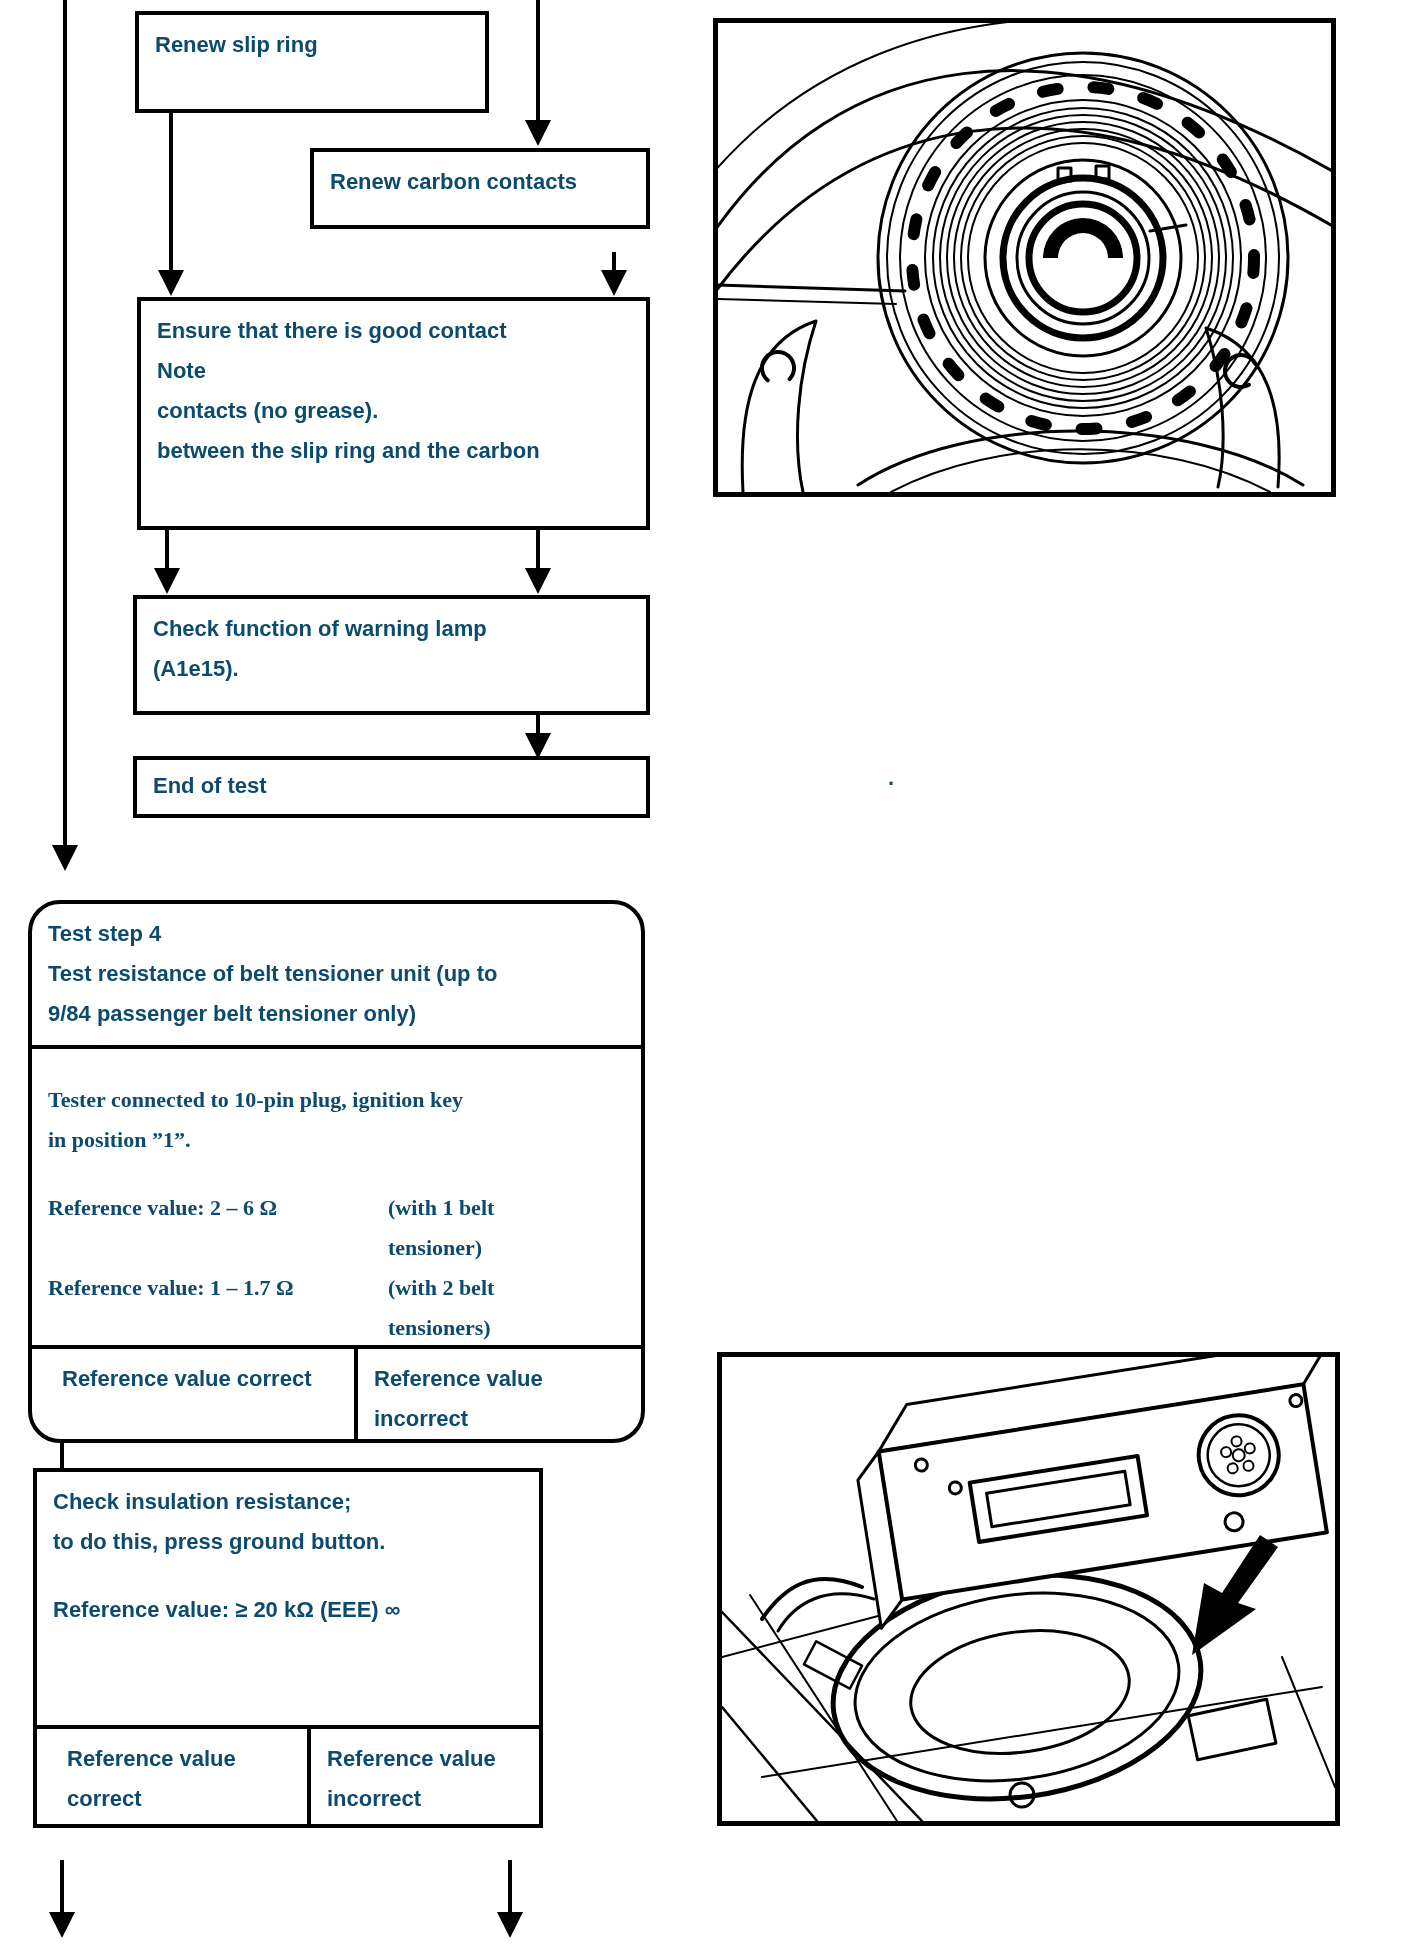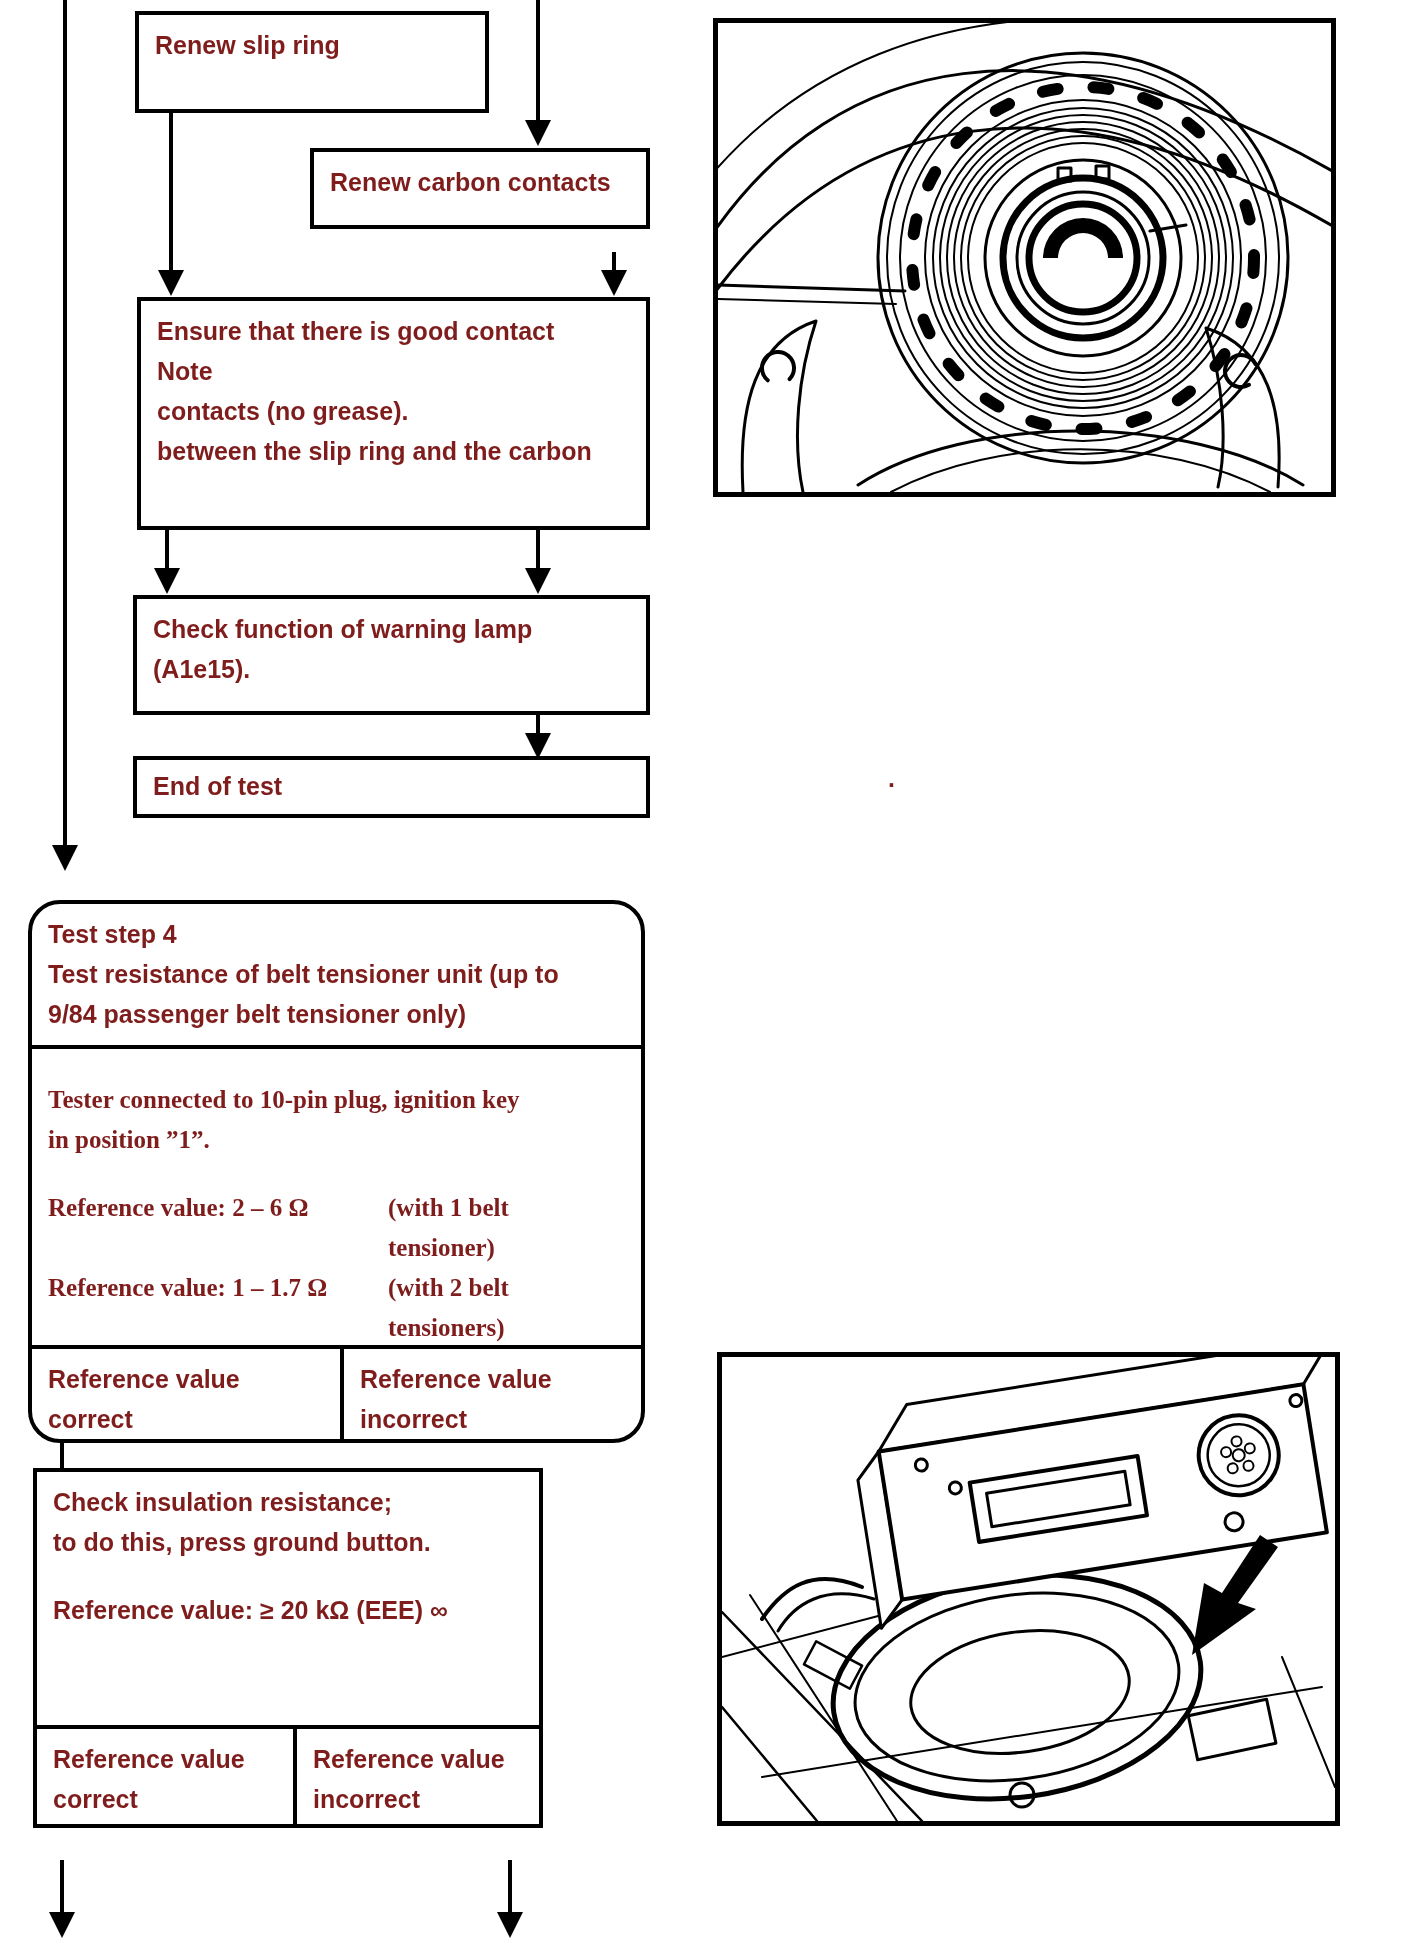--- a/index.html
+++ b/index.html
@@ -3,26 +3,26 @@
 <meta charset="utf-8">
 <style>
   html,body{margin:0;padding:0;background:#e8e8e8;}
   #canvas{
     position:relative;width:1408px;height:1950px;background:#ffffff;
     font-family:"Liberation Sans",sans-serif;font-weight:700;color:#000;
     overflow:hidden;margin:0 auto;
   }
   .box{position:absolute;border:4px solid #000;background:#fff;box-sizing:border-box;}
   .pad{padding:10px 16px;}
-  .txt{font-size:25px;line-height:40px;font-weight:700;color:#7f1d1d;}
+  .txt{font-size:22px;line-height:40px;font-weight:700;color:#0c4a6e;}
   .stem{position:absolute;width:4px;background:#000;}
   .ahead{position:absolute;width:0;height:0;border-left:13px solid transparent;border-right:13px solid transparent;border-top:26px solid #000;}
   .sec{box-sizing:border-box;}
   .divb{border-bottom:4px solid #000;}
-  .refrow{display:flex;box-sizing:border-box;}
+  .refrow{display:flex;box-sizing:border-box;padding-left:14px;}
   .cell{box-sizing:border-box;padding:10px 16px;}
   .cellL{border-right:4px solid #000;}
   .refline{display:flex;margin:0;}
   .reflabel{width:340px;flex:none;}
   .refnote{width:180px;flex:none;}
   .imgbox{position:absolute;border:5px solid #000;box-sizing:border-box;background:#fff;}
   .imgbox svg{display:block;width:100%;height:100%;}
 </style>
 </head>
 <body>

